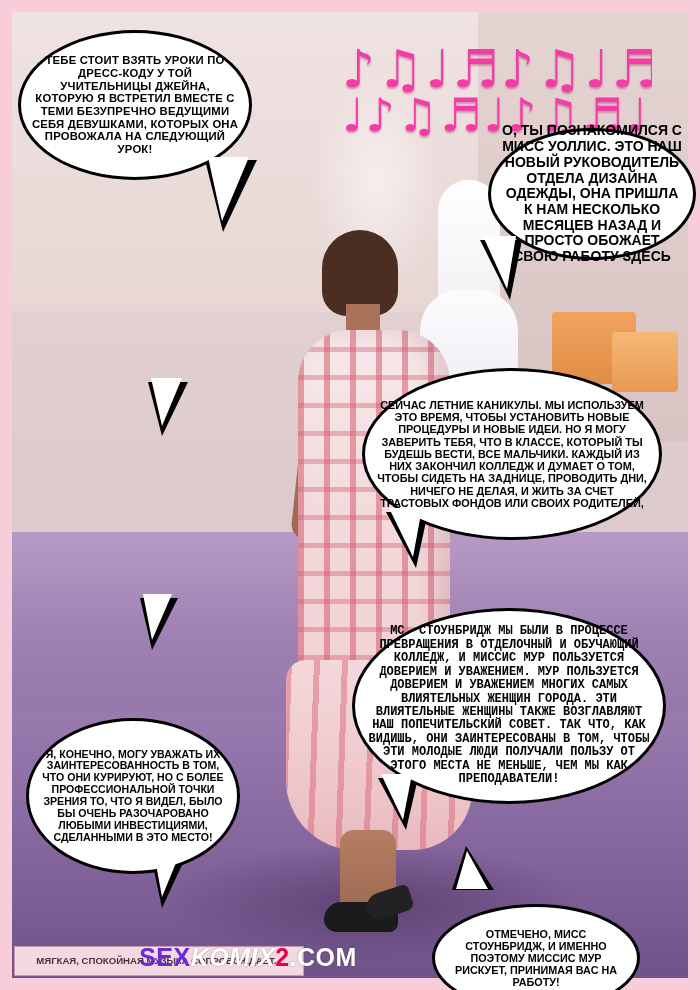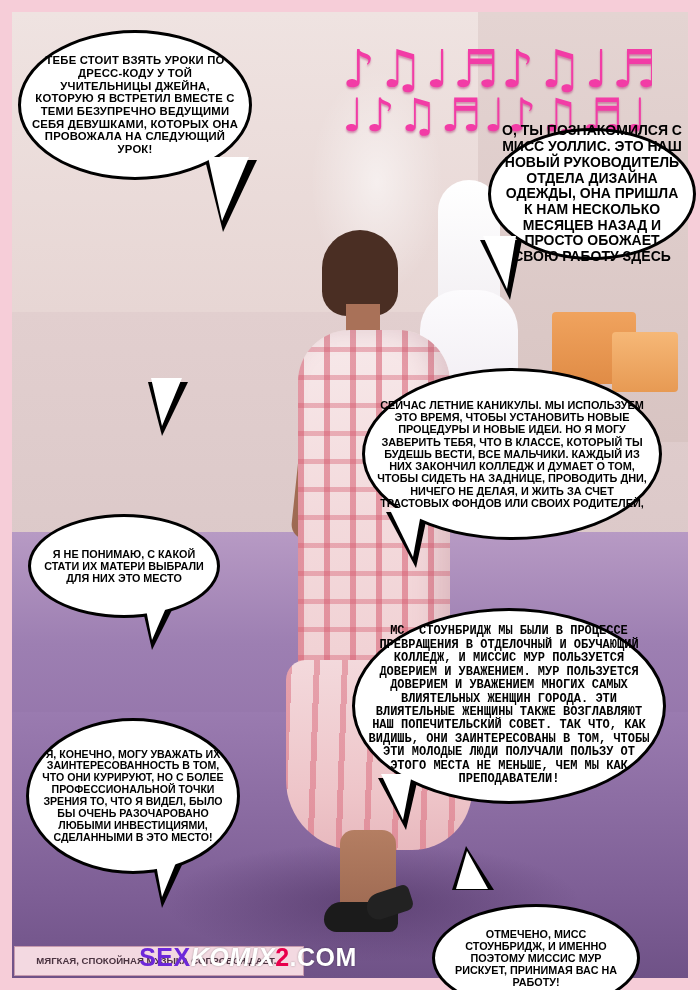--- a/index.html
+++ b/index.html
@@ -360,23 +360,20 @@
 
   <div class="balloon" id="b1">
     <p>ТЕБЕ СТОИТ ВЗЯТЬ УРОКИ ПО ДРЕСС-КОДУ У ТОЙ УЧИТЕЛЬНИЦЫ ДЖЕЙНА, КОТОРУЮ Я ВСТРЕТИЛ ВМЕСТЕ С ТЕМИ БЕЗУПРЕЧНО ВЕДУЩИМИ СЕБЯ ДЕВУШКАМИ, КОТОРЫХ ОНА ПРОВОЖАЛА НА СЛЕДУЮЩИЙ УРОК!</p>
   </div>
   <div class="balloon" id="b2">
     <p>О, ТЫ ПОЗНАКОМИЛСЯ С МИСС УОЛЛИС. ЭТО НАШ НОВЫЙ РУКОВОДИТЕЛЬ ОТДЕЛА ДИЗАЙНА ОДЕЖДЫ, ОНА ПРИШЛА К НАМ НЕСКОЛЬКО МЕСЯЦЕВ НАЗАД И ПРОСТО ОБОЖАЕТ СВОЮ РАБОТУ ЗДЕСЬ</p>
   </div>
   <div class="balloon" id="b4">
     <p>СЕЙЧАС ЛЕТНИЕ КАНИКУЛЫ. МЫ ИСПОЛЬЗУЕМ ЭТО ВРЕМЯ, ЧТОБЫ УСТАНОВИТЬ НОВЫЕ ПРОЦЕДУРЫ И НОВЫЕ ИДЕИ. НО Я МОГУ ЗАВЕРИТЬ ТЕБЯ, ЧТО В КЛАССЕ, КОТОРЫЙ ТЫ БУДЕШЬ ВЕСТИ, ВСЕ МАЛЬЧИКИ. КАЖДЫЙ ИЗ НИХ ЗАКОНЧИЛ КОЛЛЕДЖ И ДУМАЕТ О ТОМ, ЧТОБЫ СИДЕТЬ НА ЗАДНИЦЕ, ПРОВОДИТЬ ДНИ, НИЧЕГО НЕ ДЕЛАЯ, И ЖИТЬ ЗА СЧЕТ ТРАСТОВЫХ ФОНДОВ ИЛИ СВОИХ РОДИТЕЛЕЙ,</p>
   </div>
-  <div class="balloon" id="b5">
-    <p>Я НЕ ПОНИМАЮ, С КАКОЙ СТАТИ ИХ МАТЕРИ ВЫБРАЛИ ДЛЯ НИХ ЭТО МЕСТО</p>
-  </div>
   <div class="balloon" id="b6">
     <p>МС. СТОУНБРИДЖ МЫ БЫЛИ В ПРОЦЕССЕ ПРЕВРАЩЕНИЯ В ОТДЕЛОЧНЫЙ И ОБУЧАЮЩИЙ КОЛЛЕДЖ, И МИССИС МУР ПОЛЬЗУЕТСЯ ДОВЕРИЕМ И УВАЖЕНИЕМ. МУР ПОЛЬЗУЕТСЯ ДОВЕРИЕМ И УВАЖЕНИЕМ МНОГИХ САМЫХ ВЛИЯТЕЛЬНЫХ ЖЕНЩИН ГОРОДА. ЭТИ ВЛИЯТЕЛЬНЫЕ ЖЕНЩИНЫ ТАКЖЕ ВОЗГЛАВЛЯЮТ НАШ ПОПЕЧИТЕЛЬСКИЙ СОВЕТ. ТАК ЧТО, КАК ВИДИШЬ, ОНИ ЗАИНТЕРЕСОВАНЫ В ТОМ, ЧТОБЫ ЭТИ МОЛОДЫЕ ЛЮДИ ПОЛУЧАЛИ ПОЛЬЗУ ОТ ЭТОГО МЕСТА НЕ МЕНЬШЕ, ЧЕМ МЫ КАК ПРЕПОДАВАТЕЛИ!</p>
   </div>
   <div class="balloon" id="b7">
     <p>Я, КОНЕЧНО, МОГУ УВАЖАТЬ ИХ ЗАИНТЕРЕСОВАННОСТЬ В ТОМ, ЧТО ОНИ КУРИРУЮТ, НО С БОЛЕЕ ПРОФЕССИОНАЛЬНОЙ ТОЧКИ ЗРЕНИЯ ТО, ЧТО Я ВИДЕЛ, БЫЛО БЫ ОЧЕНЬ РАЗОЧАРОВАНО ЛЮБЫМИ ИНВЕСТИЦИЯМИ, СДЕЛАННЫМИ В ЭТО МЕСТО!</p>
   </div>
   <div class="balloon" id="b8">
     <p>ОТМЕЧЕНО, МИСС СТОУНБРИДЖ, И ИМЕННО ПОЭТОМУ МИССИС МУР РИСКУЕТ, ПРИНИМАЯ ВАС НА РАБОТУ!</p>
   </div>
 

